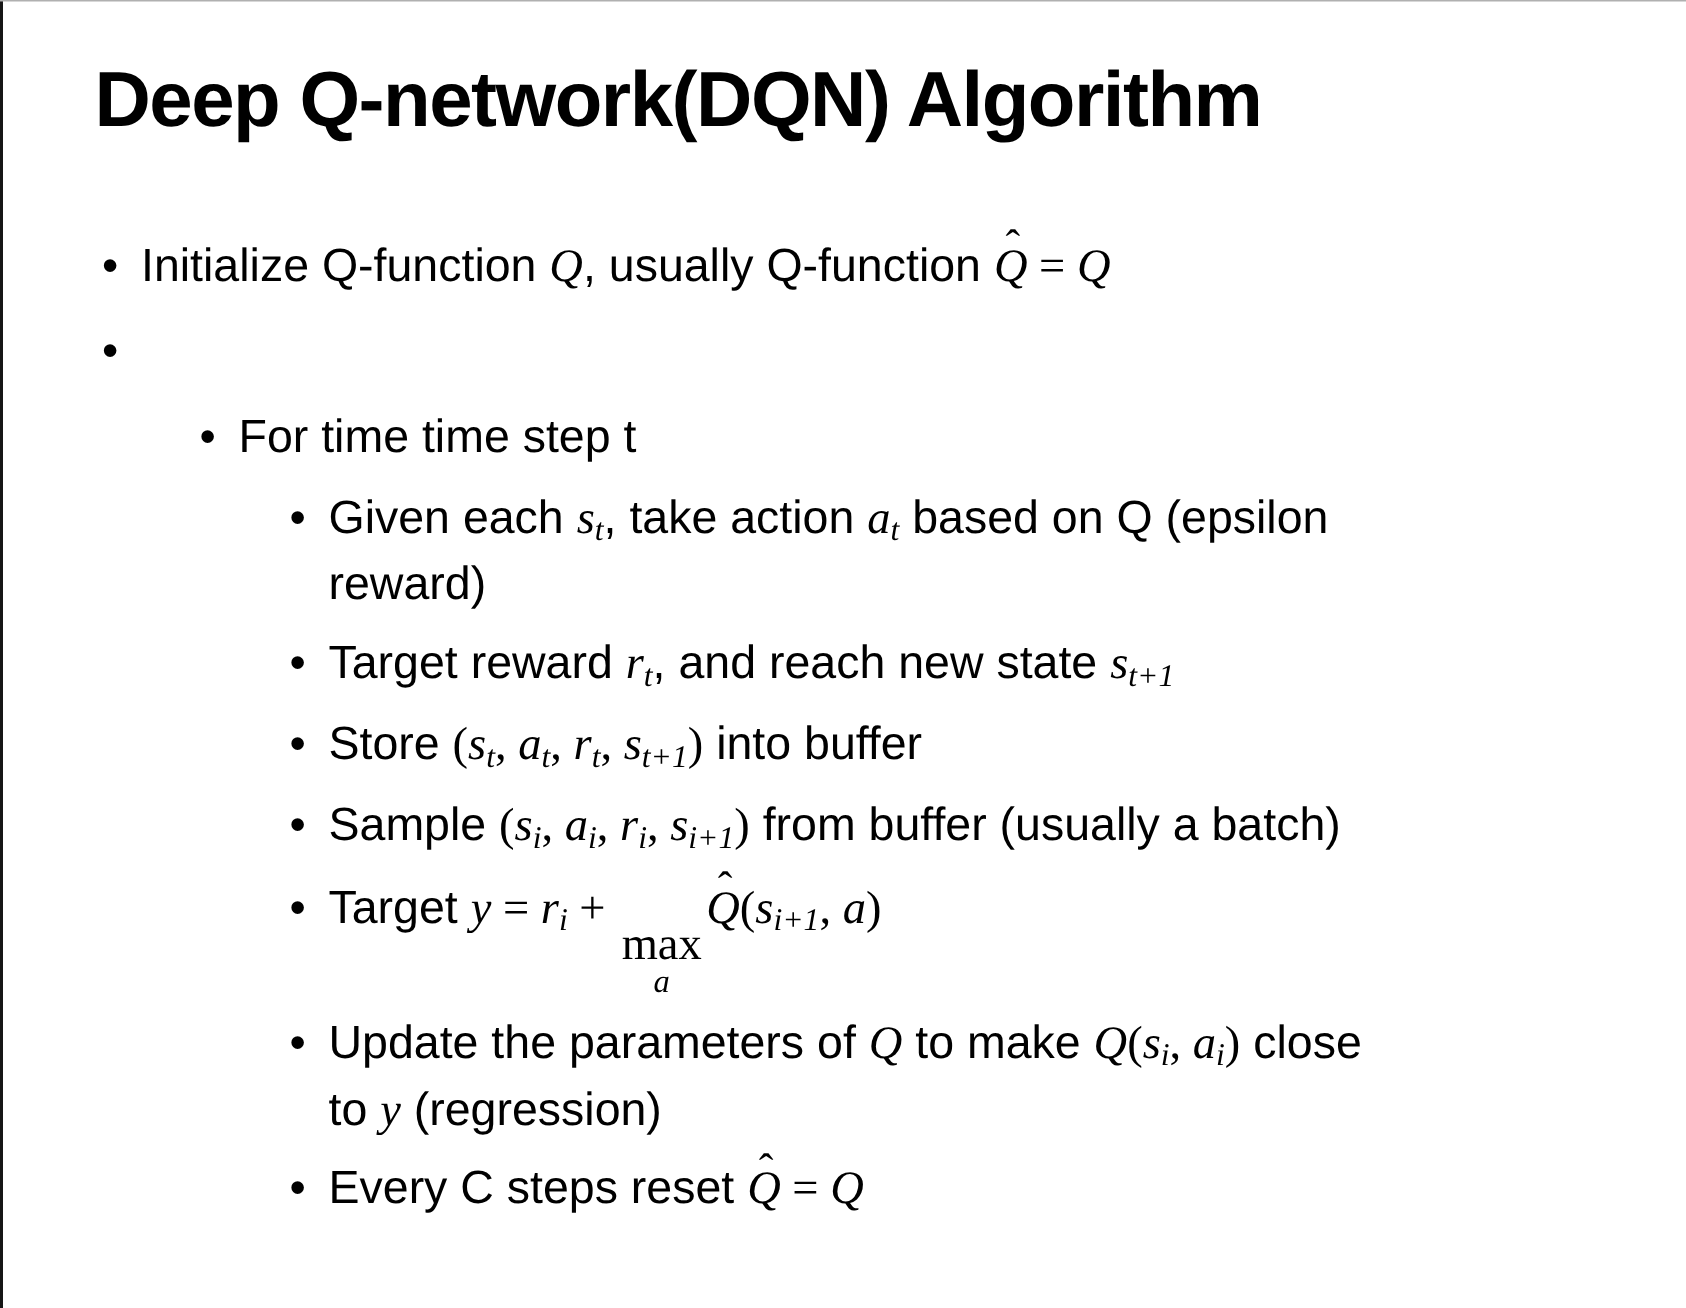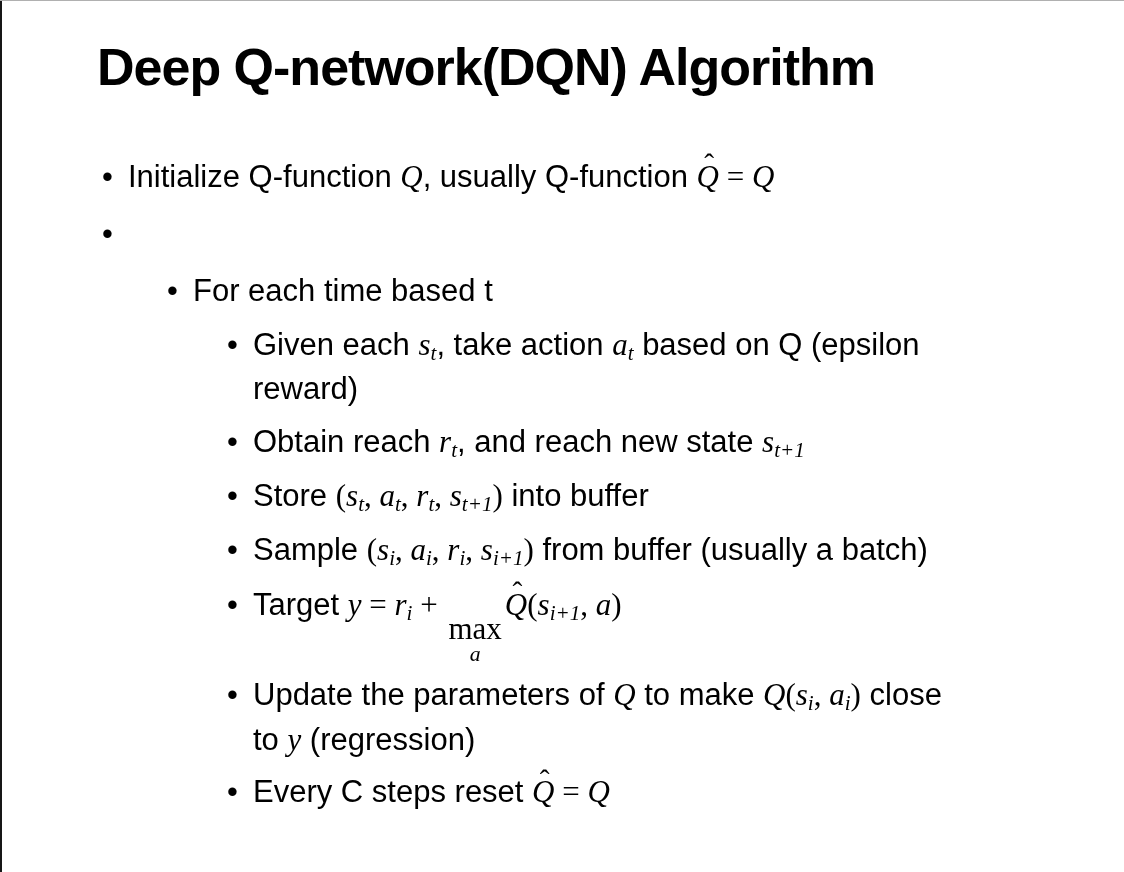--- a/index.html
+++ b/index.html
@@ -12,21 +12,21 @@
     position: relative;
   }
   .edge-left {
     position: absolute; left: 0; top: 0; bottom: 0;
     width: 2px; background: #161616;
   }
   .edge-top {
     position: absolute; left: 0; top: 0; right: 0;
     height: 1px; background: #b0b0b0;
   }
-  .slide { padding: 36px 14px 0 97px; }
+  .slide { padding: 36px 14px 0 63px; }
   .title {
     font-size: 52px;
     font-weight: 700;
     line-height: 62px;
     letter-spacing: -1px;
     margin: 0 0 58px 0;
   }
   #bullets { font-size: 31px; line-height: 1.38; }
   .b { display: flex; align-items: flex-start; }
   .b.lvl1 { margin-left: 5px;   margin-bottom: 14px; }
@@ -68,29 +68,29 @@
   <div id="bullets">
       <div class="b lvl1">
         <span class="dot">•</span>
         <span class="bt"><span class="t">Initialize Q-function </span><span class="mi">Q</span><span class="t">, usually Q-function </span><span class="mhat"><span class="ac">ˆ</span><span>Q</span></span><span class="mr"> = </span><span class="mi">Q</span></span>
       </div>
       <div class="b lvl1">
         <span class="dot">•</span>
       </div>
       <div class="b lvl2">
         <span class="dot">•</span>
-        <span class="bt"><span class="t">For each time based t</span></span>
+        <span class="bt"><span class="t">For time time step t</span></span>
       </div>
       <div class="b lvl3">
         <span class="dot">•</span>
         <span class="bt"><span class="t">Given each </span><span class="mi">s</span><span class="msub">t</span><span class="t">, take action </span><span class="mi">a</span><span class="msub">t</span><span class="t"> based on Q (epsilon</span><br><span class="t">reward)</span></span>
       </div>
       <div class="b lvl3">
         <span class="dot">•</span>
-        <span class="bt"><span class="t">Obtain reach </span><span class="mi">r</span><span class="msub">t</span><span class="t">, and reach new state </span><span class="mi">s</span><span class="msub">t+1</span></span>
+        <span class="bt"><span class="t">Target reward </span><span class="mi">r</span><span class="msub">t</span><span class="t">, and reach new state </span><span class="mi">s</span><span class="msub">t+1</span></span>
       </div>
       <div class="b lvl3">
         <span class="dot">•</span>
         <span class="bt"><span class="t">Store </span><span class="mr">(</span><span class="mi">s</span><span class="msub">t</span><span class="mr">, </span><span class="mi">a</span><span class="msub">t</span><span class="mr">, </span><span class="mi">r</span><span class="msub">t</span><span class="mr">, </span><span class="mi">s</span><span class="msub">t+1</span><span class="mr">)</span><span class="t"> into buffer</span></span>
       </div>
       <div class="b lvl3">
         <span class="dot">•</span>
         <span class="bt"><span class="t">Sample </span><span class="mr">(</span><span class="mi">s</span><span class="msub">i</span><span class="mr">, </span><span class="mi">a</span><span class="msub">i</span><span class="mr">, </span><span class="mi">r</span><span class="msub">i</span><span class="mr">, </span><span class="mi">s</span><span class="msub">i+1</span><span class="mr">)</span><span class="t"> from buffer (usually a batch)</span></span>
       </div>
       <div class="b lvl3">

